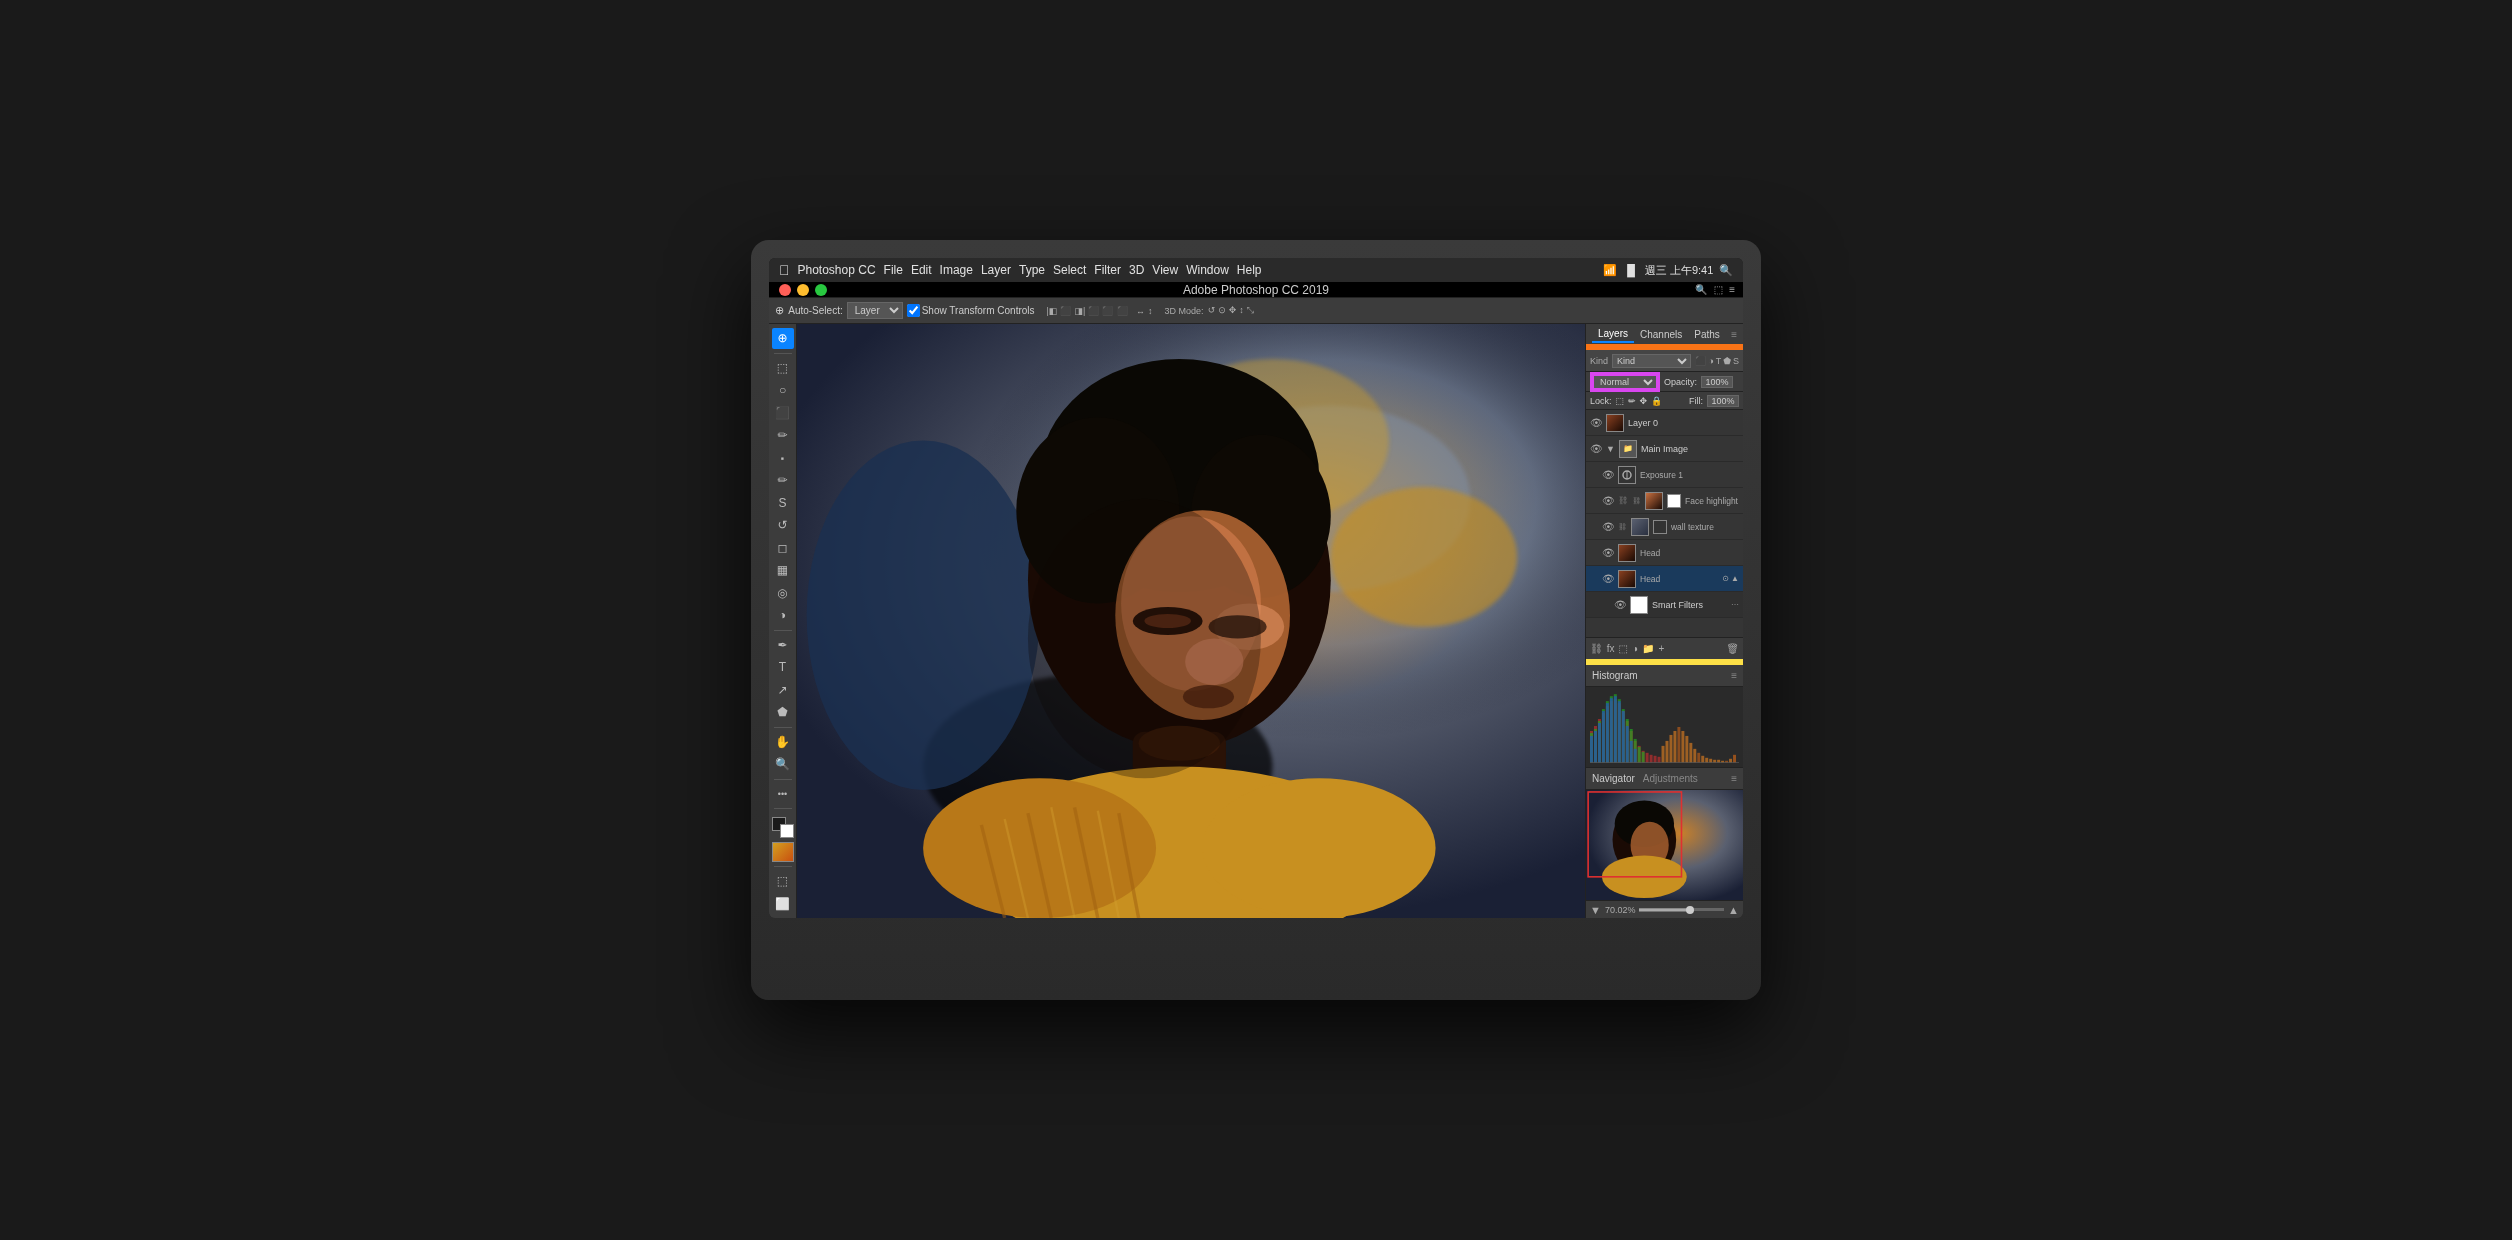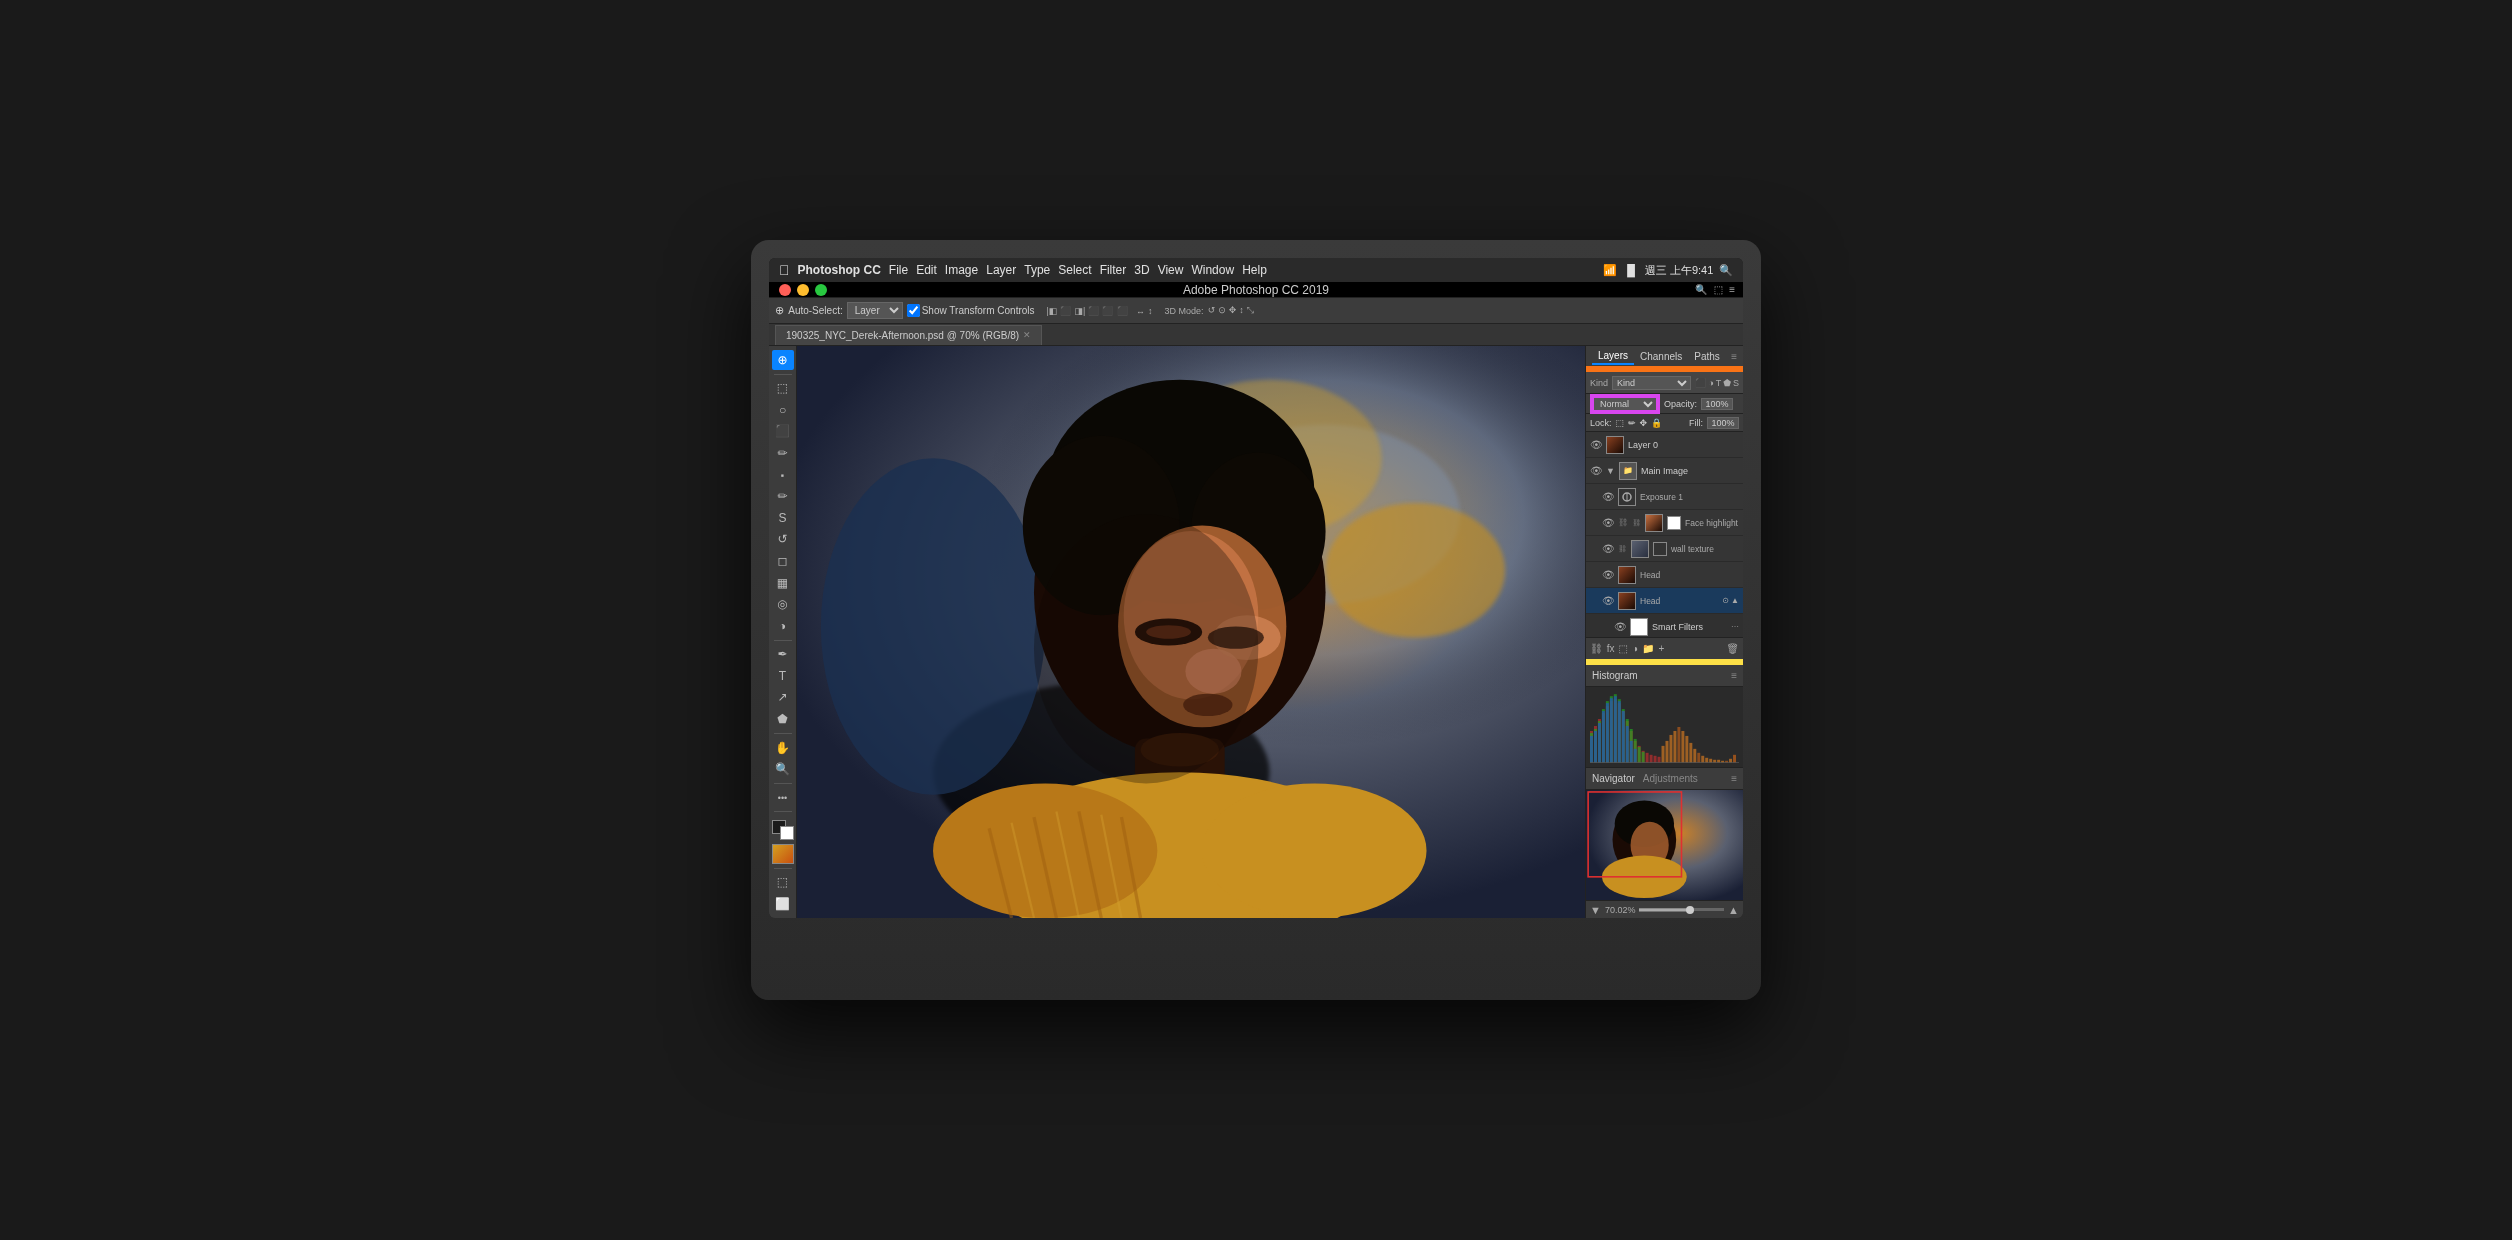--- a/index.html
+++ b/index.html
@@ -36,21 +36,21 @@
       display: flex;
       align-items: center;
       justify-content: space-between;
       padding: 0 10px;
       font-size: 12px;
       color: #e0e0e0;
     }
     .macos-bar-left { display: flex; align-items: center; gap: 8px; }
     .macos-bar-right { display: flex; align-items: center; gap: 6px; font-size: 11px; }
     .apple-logo { font-size: 14px; }
-    .app-name { font-weight: 700; font-size: 12px; }
+    .app-name { font-weight: 400; font-size: 12px; }
 
     
     .ps-window {
       width: 100%;
       height: calc(660px - 24px);
       display: flex;
       flex-direction: column;
       background: #353535;
     }
     
@@ -452,26 +452,20 @@
         <span style="margin-left:8px;font-size:9px;color:#aaa;">3D Mode:</span>
         <span style="display:flex;gap:3px;font-size:9px;color:#aaa;">
           <span>↺</span>
           <span>⊙</span>
           <span>✥</span>
           <span>↕</span>
           <span>⤡</span>
         </span>
       </div>
 
-      <div class="ps-tabbar">
-        <div class="ps-tab">
-          <span>190325_NYC_Derek-Afternoon.psd @ 70% (RGB/8)</span>
-          <span class="ps-tab-close">✕</span>
-        </div>
-      </div>
 
       <div class="ps-main">
 
         <div class="ps-toolbar">
           <div class="tool-btn active" title="Move Tool">⊕</div>
           <div class="tool-separator"></div>
           <div class="tool-btn">⬚</div>
           <div class="tool-btn">○</div>
           <div class="tool-btn">⬛</div>
           <div class="tool-btn">✏</div>

